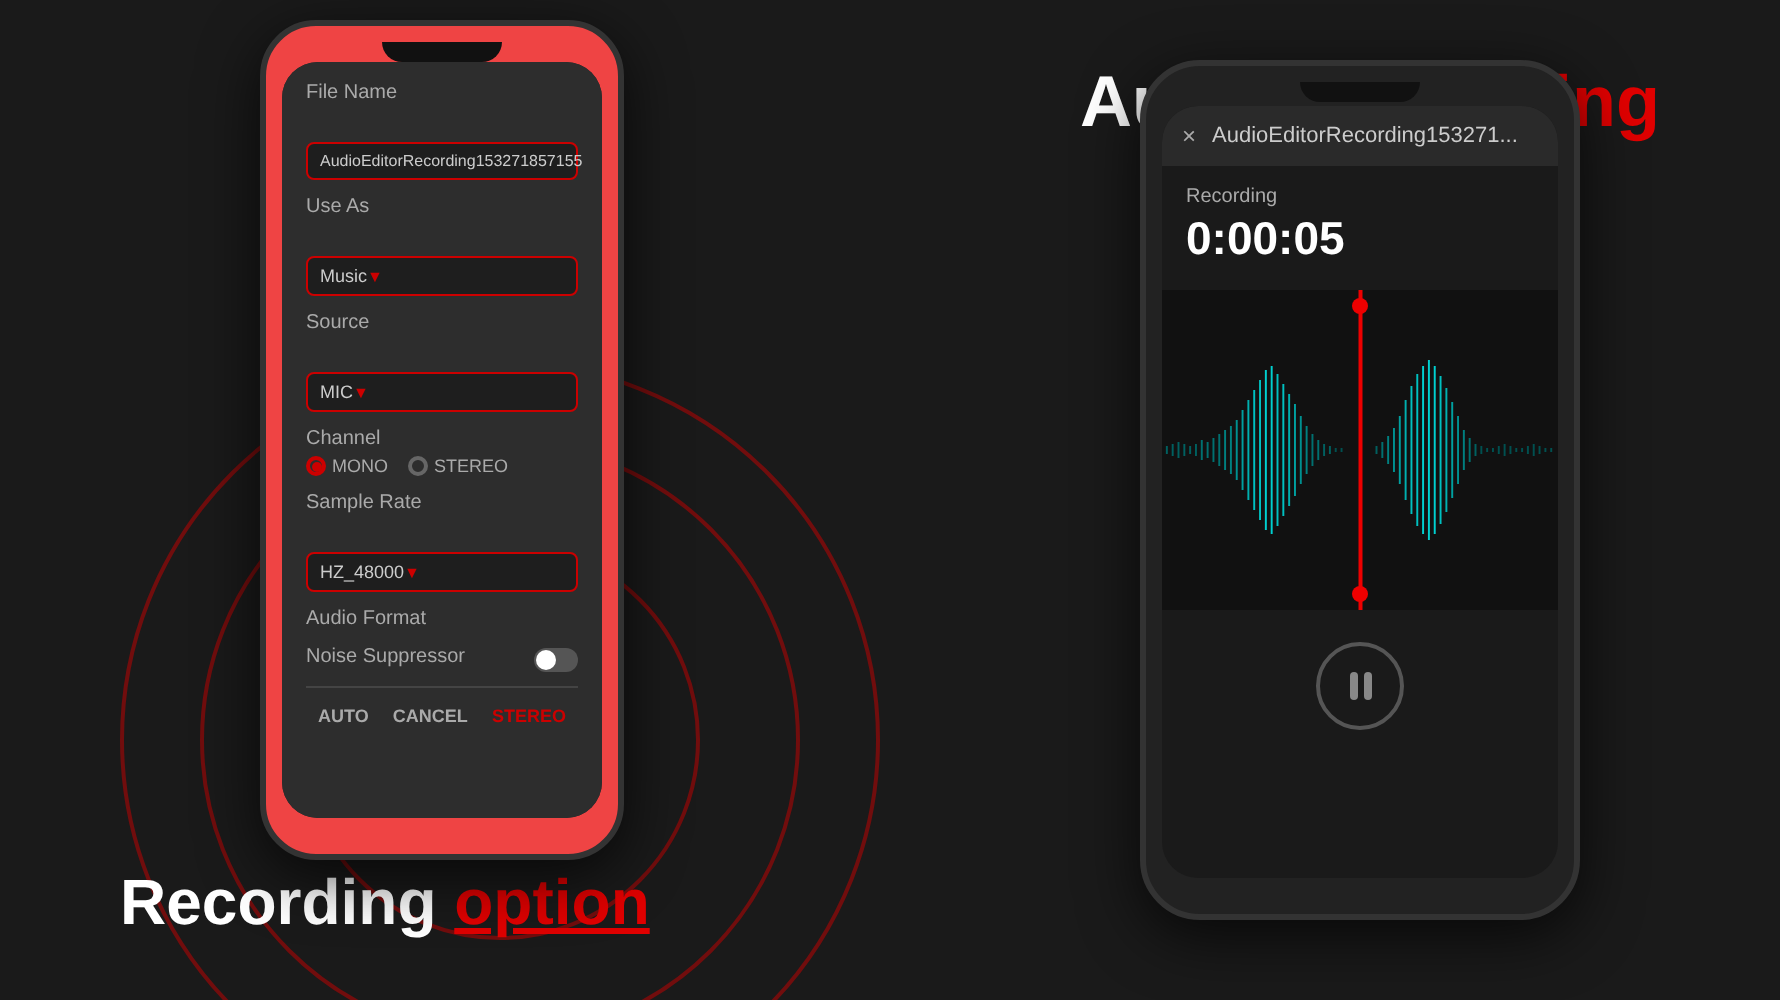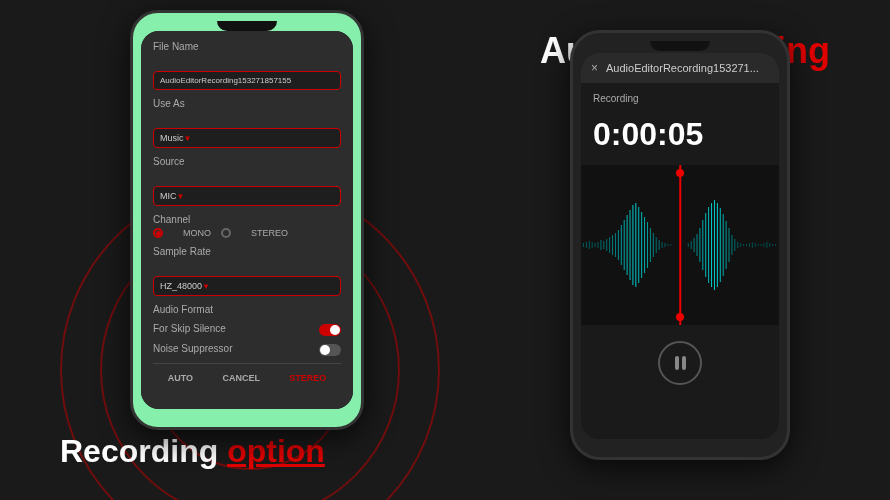--- a/index.html
+++ b/index.html
@@ -54,23 +54,23 @@
     .title-recording-option .red {
       color: #e00000;
       text-decoration: underline;
     }
 
     
     .phone-left {
       position: absolute;
       top: 10px;
       left: 130px;
-      width: 234px;
+      width: 182px;
       height: 420px;
-      background: #86efac;
+      background: #ef4444;
       border-radius: 28px;
       border: 3px solid #333;
       overflow: hidden;
       box-shadow: 0 8px 30px rgba(0,0,0,0.7);
     }
 
     .phone-left-screen {
       position: absolute;
       top: 18px;
       left: 8px;
@@ -121,21 +121,21 @@
     .radio-group {
       display: flex;
       align-items: center;
       gap: 10px;
       margin-top: 3px;
     }
 
     .radio-item {
       display: flex;
       align-items: flex-end;
-      gap: 20px;
+      gap: 3px;
       font-size: 9px;
       color: #aaa;
     }
 
     .radio-dot {
       width: 10px;
       height: 10px;
       border-radius: 50%;
       border: 2px solid #c00;
       display: flex;
@@ -250,24 +250,24 @@
     .recording-info {
       padding: 10px 12px 4px;
     }
 
     .recording-label {
       font-size: 10px;
       color: #aaa;
     }
 
     .recording-timer {
-      font-size: 32px;
+      font-size: 23px;
       font-weight: bold;
       color: white;
-      margin-top: 12px;
+      margin-top: 2px;
     }
 
     .waveform-container {
       margin: 8px 0;
       height: 160px;
       background: #111;
       position: relative;
       overflow: hidden;
     }
 
@@ -416,24 +416,20 @@
         <div class="dialog-input">
           <span>HZ_48000</span>
           <span class="arrow">▼</span>
         </div>
       </div>
 
       <div class="dialog-section">
         <div class="dialog-label">Audio Format</div>
       </div>
 
-      <div class="dialog-row">
-        <div class="dialog-label">For Skip Silence</div>
-        <div class="toggle on"></div>
-      </div>
 
       <div class="dialog-row">
         <div class="dialog-label">Noise Suppressor</div>
         <div class="toggle off"></div>
       </div>
 
       <div class="dialog-buttons">
         <div class="dialog-btn">AUTO</div>
         <div class="dialog-btn">CANCEL</div>
         <div class="dialog-btn start">STEREO</div>

